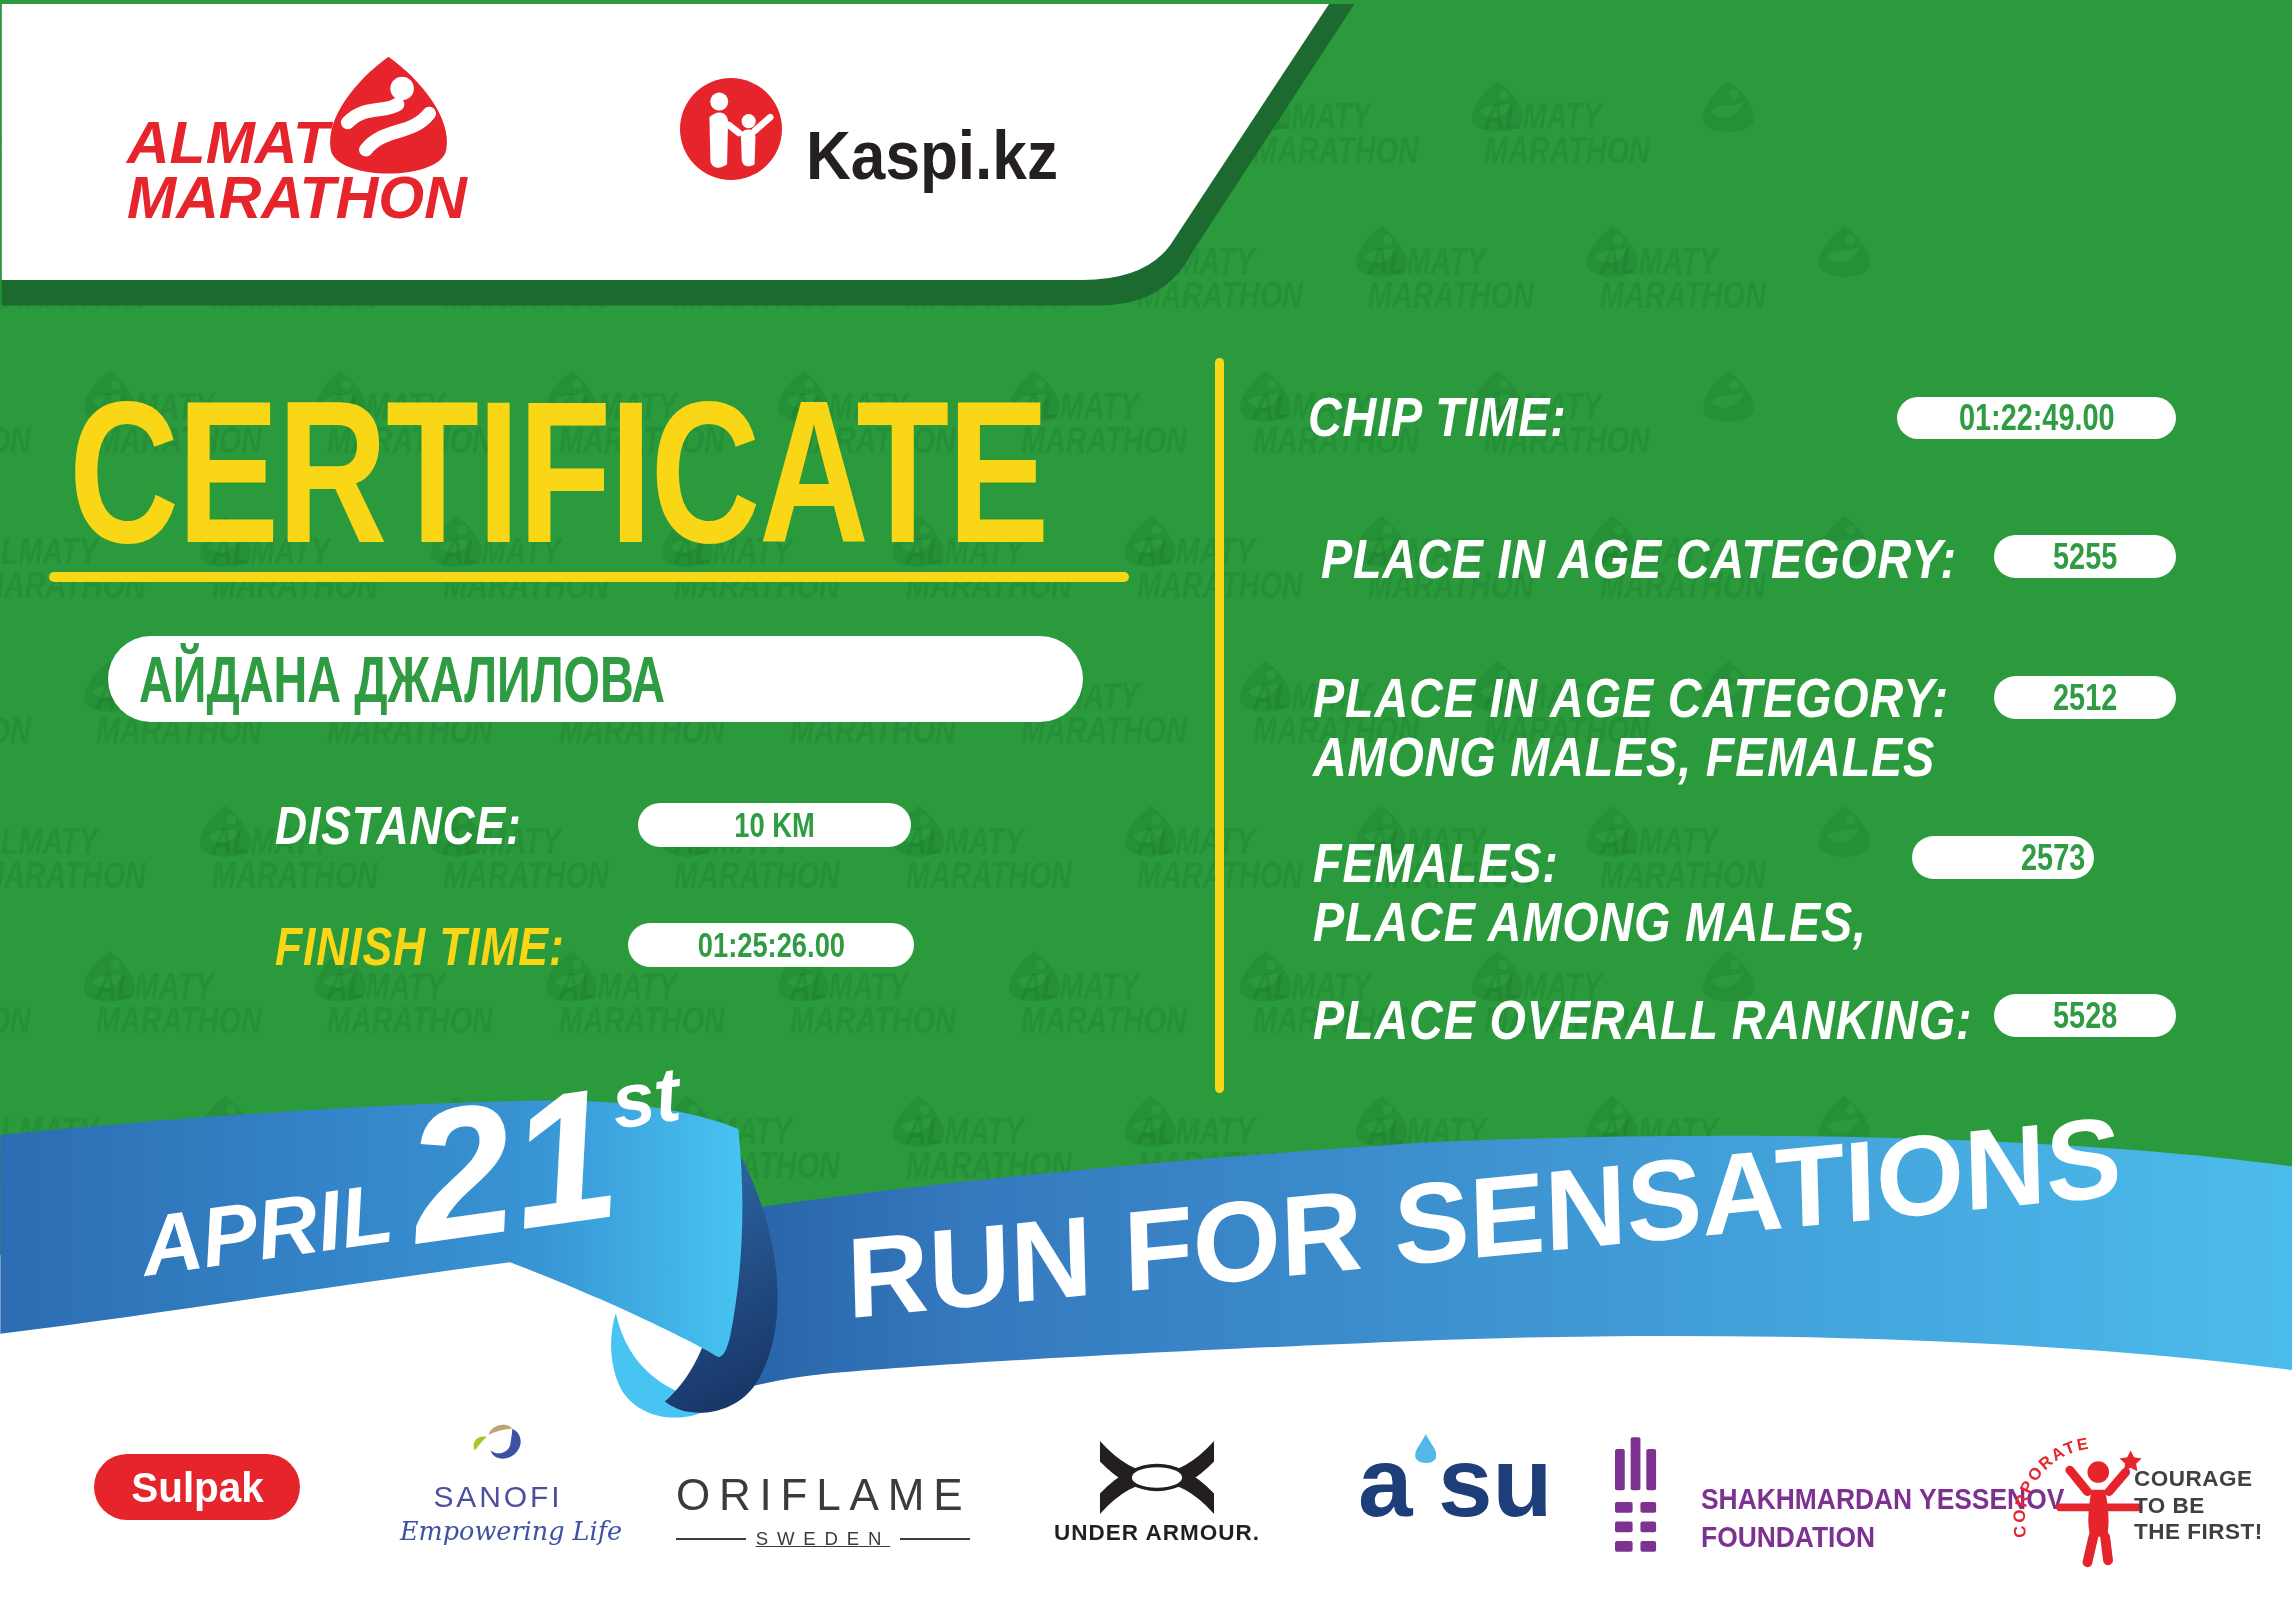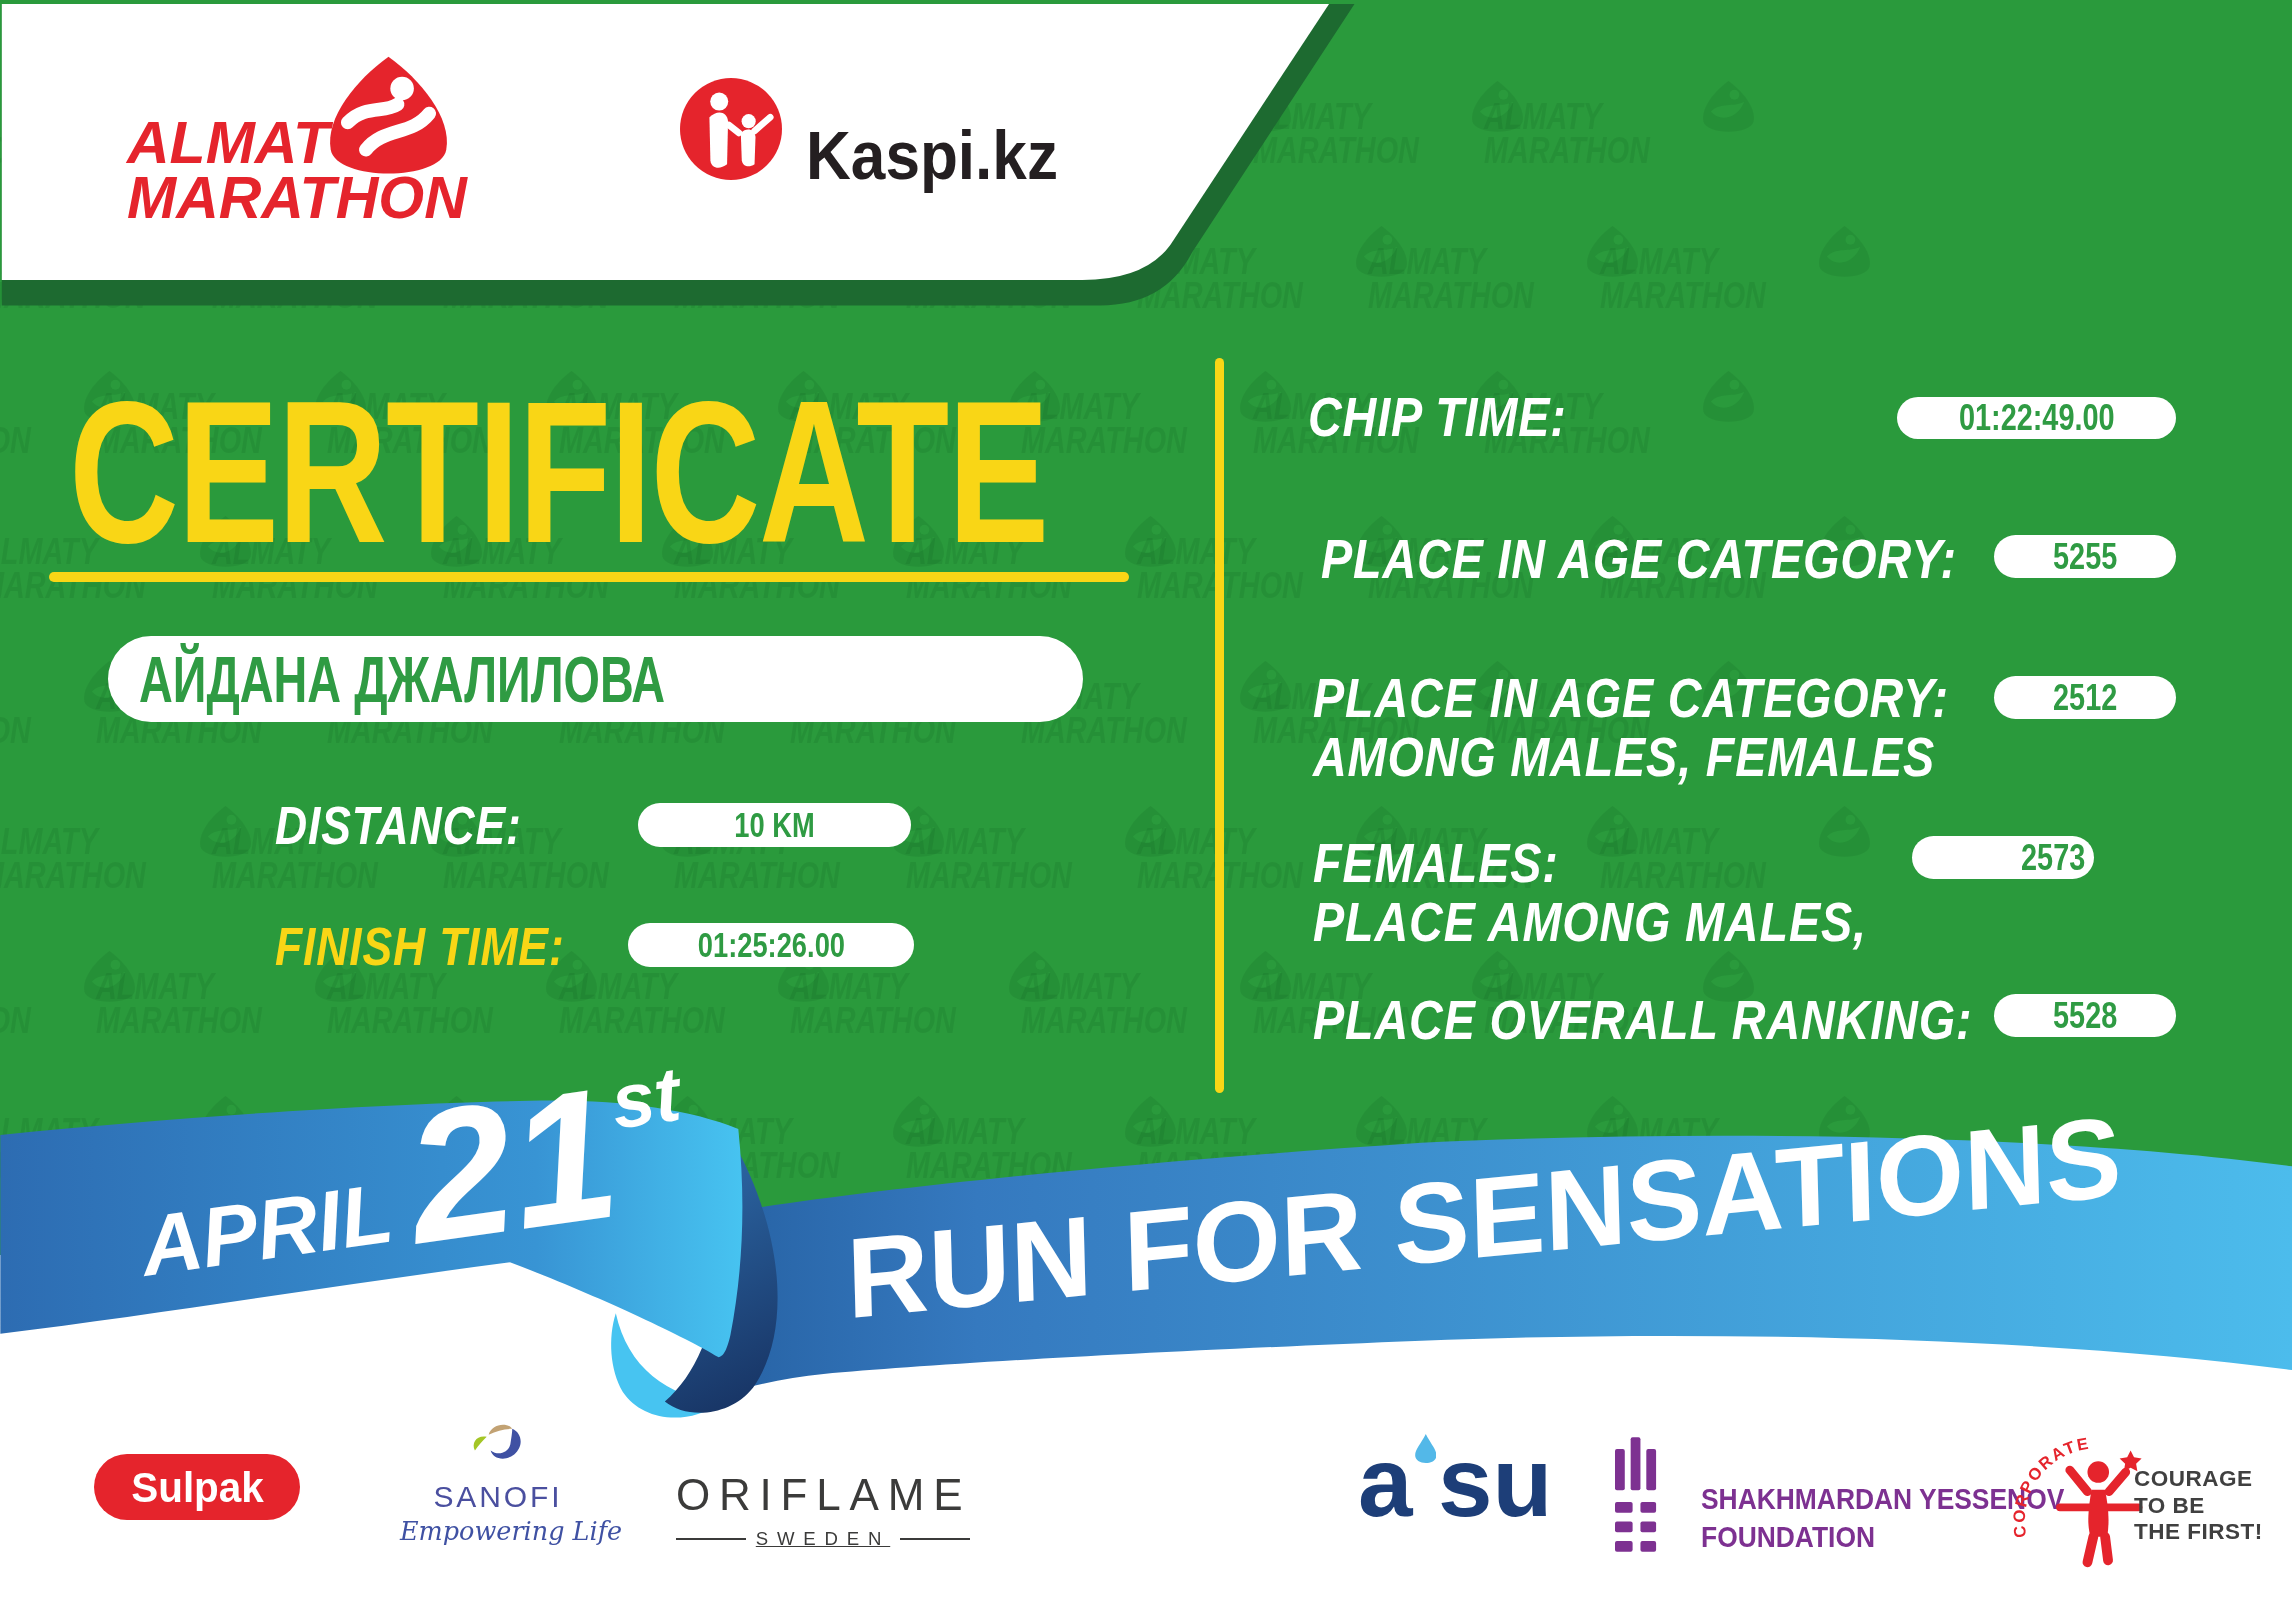--- a/index.html
+++ b/index.html
@@ -944,20 +944,28 @@
 
   <div id="oriflame">
     <div class="nm">ORIFLAME</div>
     <div class="sw">
       <span class="ln"></span>
       <span>SWEDEN</span>
       <span class="ln"></span>
     </div>
   </div>
 
+  <div id="ua">
+    <svg width="116" height="73" viewBox="0 0 100 64" style="margin:0 auto;">
+      <path d="M0,0 Q50,56 100,0 L100,18 Q50,70 0,18 Z" fill="#231f20"></path>
+      <path d="M0,64 Q50,8 100,64 L100,46 Q50,-6 0,46 Z" fill="#231f20"></path>
+      <ellipse cx="50" cy="32" rx="22" ry="9" fill="#ffffff"></ellipse>
+    </svg>
+    <div class="nm">UNDER ARMOUR.</div>
+  </div>
 
   <div id="asu">
     <span>a</span><svg class="drop" viewBox="0 0 22 30">
         <path d="M11 0 C16 10 22 16 22 22 C22 27 17 30 11 30 C5 30 0 27 0 22 C0 16 6 10 11 0 Z" fill="#53b8e8"></path>
       </svg><span>su</span>
   </div>
 
   <div id="yessenov">
     <svg width="45" height="120" viewBox="0 0 46 122">
       <g fill="#7d3191">

